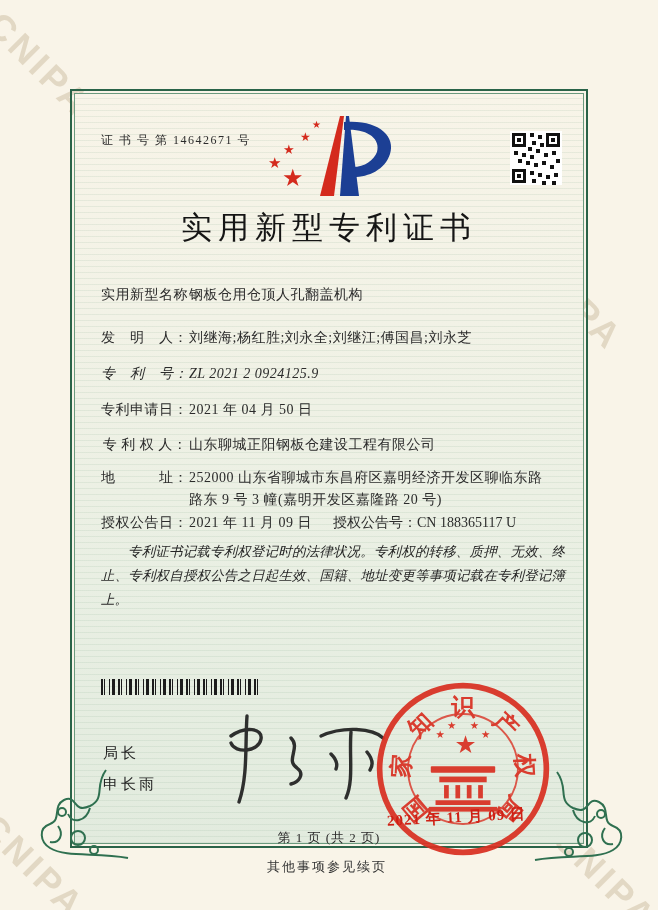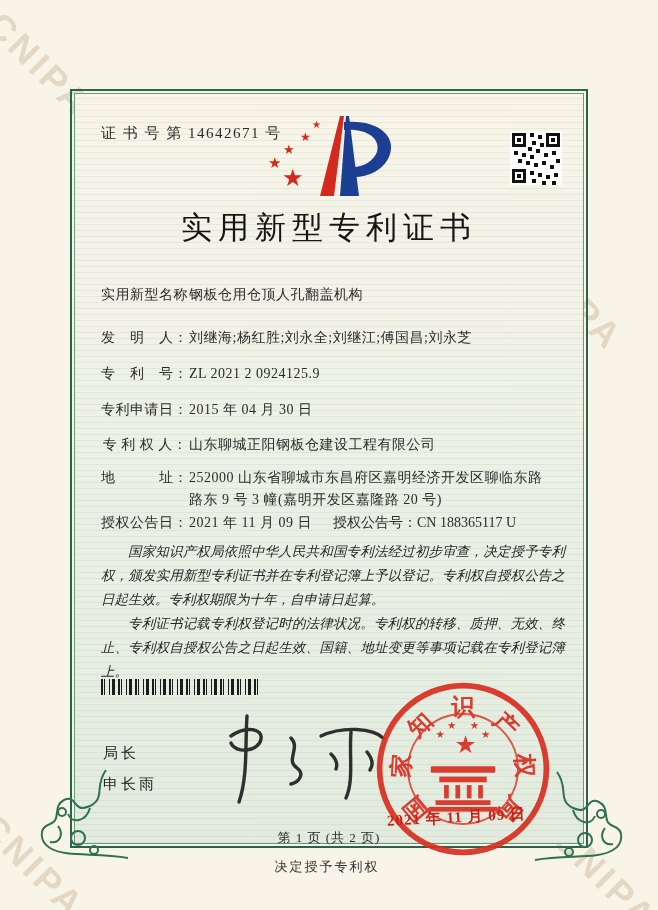--- a/index.html
+++ b/index.html
@@ -11,21 +11,21 @@
   .watermark.faint{color:rgba(190,172,136,0.18);}
   .slash-mark{position:absolute;left:318px;top:500px;width:3px;height:150px;
         background:rgba(120,120,120,0.12);transform:rotate(28deg);}
   
   .frame{position:absolute;left:70px;top:89px;width:514px;height:755px;
          border:2px solid #2a6348;}
   .frame-inner{position:absolute;inset:2px;border:1px solid #6a9a7e;
       background:
         repeating-linear-gradient(0deg, rgba(130,170,140,0.14) 0px, rgba(130,170,140,0.14) 1px, transparent 1px, transparent 6px),
         linear-gradient(180deg,#f8f4e8 0%,#f2f2e6 30%,#e9efe3 65%,#e2ebde 100%);}
-  .cert-no{position:absolute;left:26px;top:30px;font-size:15px;letter-spacing:1.5px;}
+  .cert-no{position:absolute;left:26px;top:38px;font-size:12px;letter-spacing:1.5px;}
   .logo{position:absolute;left:185px;top:16px;width:150px;height:92px;}
   .qr{position:absolute;left:435px;top:37px;width:52px;height:54px;}
   .title{position:absolute;left:0;top:113px;width:100%;text-align:center;
          font-size:31px;font-weight:normal;letter-spacing:6px;color:#151515;}
   .row{position:absolute;left:26px;font-size:14px;line-height:1.5;white-space:nowrap;}
   .row .lbl{display:inline-block;width:88px;letter-spacing:0.5px;vertical-align:top;}
   .row .val{display:inline-block;vertical-align:top;letter-spacing:0.5px;}
   .row .val.multiline{white-space:pre-line;width:360px;line-height:1.6;}
   .grant2{position:absolute;left:232px;top:0;}
   .paras{position:absolute;left:26px;top:446px;width:464px;font-size:13.5px;
@@ -122,40 +122,39 @@
       </div>
 
       <div class="title">实用新型专利证书</div>
 
       <div class="row" style="top:190px;">
         <span class="lbl">实用新型名称：</span><span class="val">钢板仓用仓顶人孔翻盖机构</span>
       </div>
       <div class="row" style="top:233px;">
         <span class="lbl">发　明　人：</span><span class="val">刘继海;杨红胜;刘永全;刘继江;傅国昌;刘永芝</span>
       </div>
-      <div class="row" style="top:269px;">
+      <div class="row" style="top:269px;font-style:italic;">
         <span class="lbl">专　利　号：</span><span class="val">ZL 2021 2 0924125.9</span>
       </div>
       <div class="row" style="top:305px;">
-        <span class="lbl">专利申请日：</span><span class="val">2015 年 04 月 30 日</span>
+        <span class="lbl">专利申请日：</span><span class="val">2021 年 04 月 50 日</span>
       </div>
       <div class="row" style="top:340px;text-align:center;">
         <span class="lbl">专 利 权 人：</span><span class="val">山东聊城正阳钢板仓建设工程有限公司</span>
       </div>
       <div class="row" style="top:373px;">
         <span class="lbl">地　　　址：</span><span class="val multiline">252000 山东省聊城市东昌府区嘉明经济开发区聊临东路
 路东 9 号 3 幢(嘉明开发区嘉隆路 20 号)</span>
       </div>
       <div class="row" style="top:418px;">
         <span class="lbl">授权公告日：</span><span class="val">2021 年 11 月 09 日</span>
         <span class="grant2"><span>授权公告号：</span><span>CN 188365117 U</span></span>
       </div>
 
       <div class="paras">
-        <p>国家知识产权局依照中华人民共和国专利法经过初步审查，决定授予专利权，颁发实用新型专利证书并在专利登记簿上予以登记。专利权自授权公告之日起生效。专利权期限为十年，自申请日起算。</p>
         <p>专利证书记载专利权登记时的法律状况。专利权的转移、质押、无效、终止、专利权自授权公告之日起生效、国籍、地址变更等事项记载在专利登记簿上。</p>
       </div>
 
       <div class="barcode"></div>
 
       <div class="sig-title">局长</div>
       <div class="sig-name">申长雨</div>
       <div class="sig-script">
         <svg viewBox="0 0 240 105" width="240" height="105">
           <g fill="none" stroke="#1b1b1b" stroke-width="3.4" stroke-linecap="round" opacity="0.9">
@@ -238,15 +237,15 @@
         <path d="M70,2 C58,18 70,30 54,38 C36,46 42,26 28,32 C16,38 26,52 14,56 C2,60 4,74 14,80 C30,90 60,84 92,90"></path>
         <path d="M54,40 C50,54 36,56 32,46"></path>
         <path d="M22,58 C28,66 24,76 14,74"></path>
         <circle cx="42" cy="70" r="7"></circle>
         <circle cx="26" cy="44" r="4"></circle>
         <circle cx="58" cy="82" r="4"></circle>
       </g>
     </svg>
   </div>
 
-  <div class="bottom-note">决定授予专利权</div>
+  <div class="bottom-note">其他事项参见续页</div>
 
 </div>
 
 </body></html>

